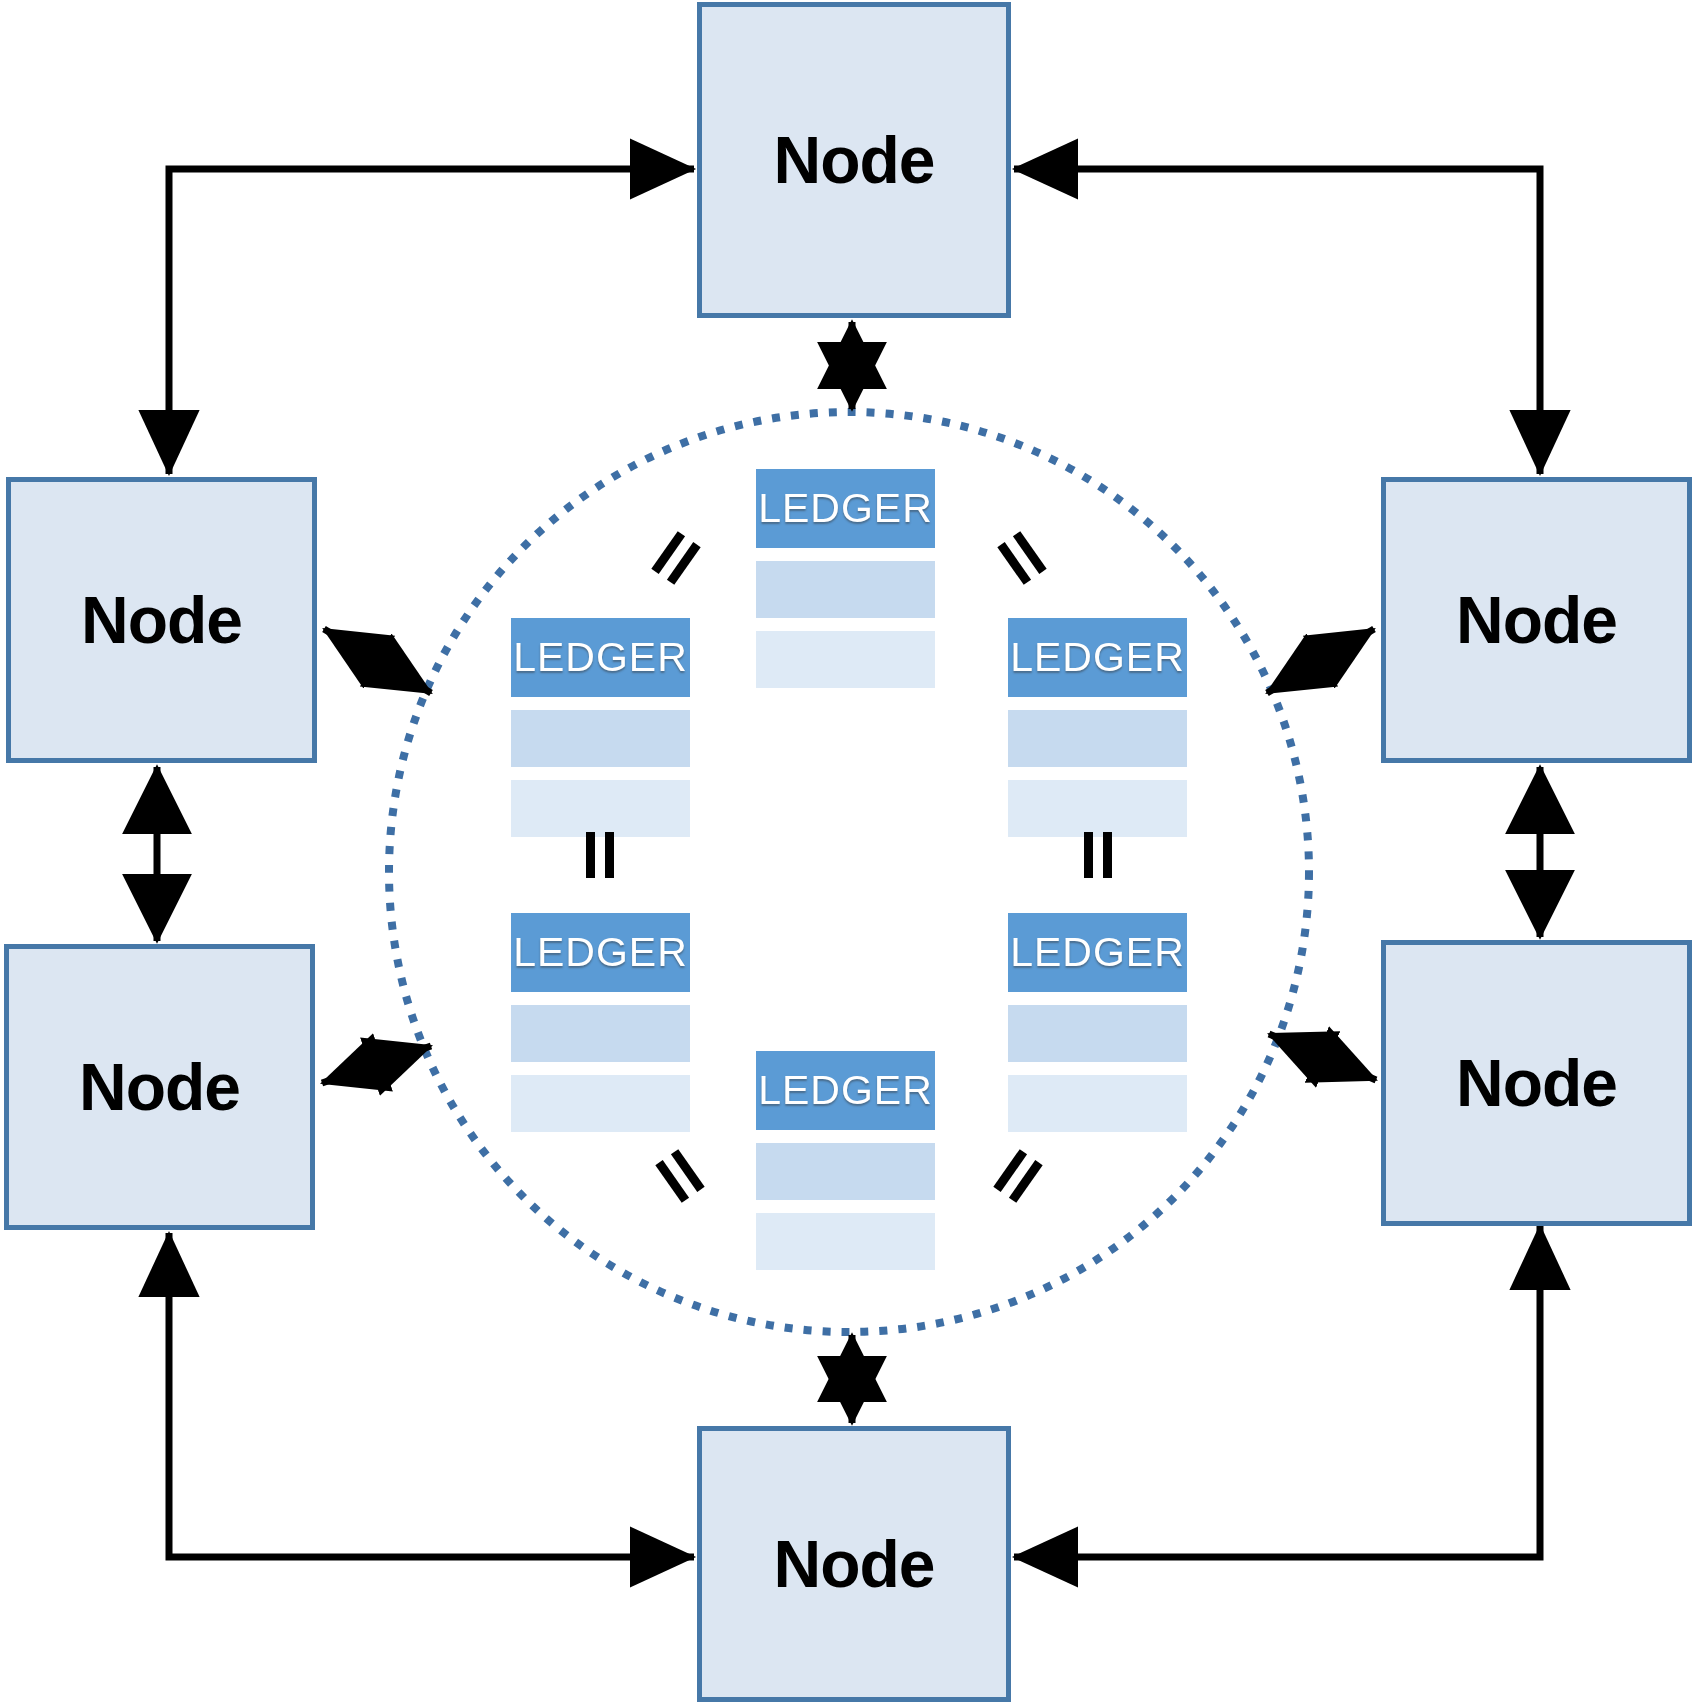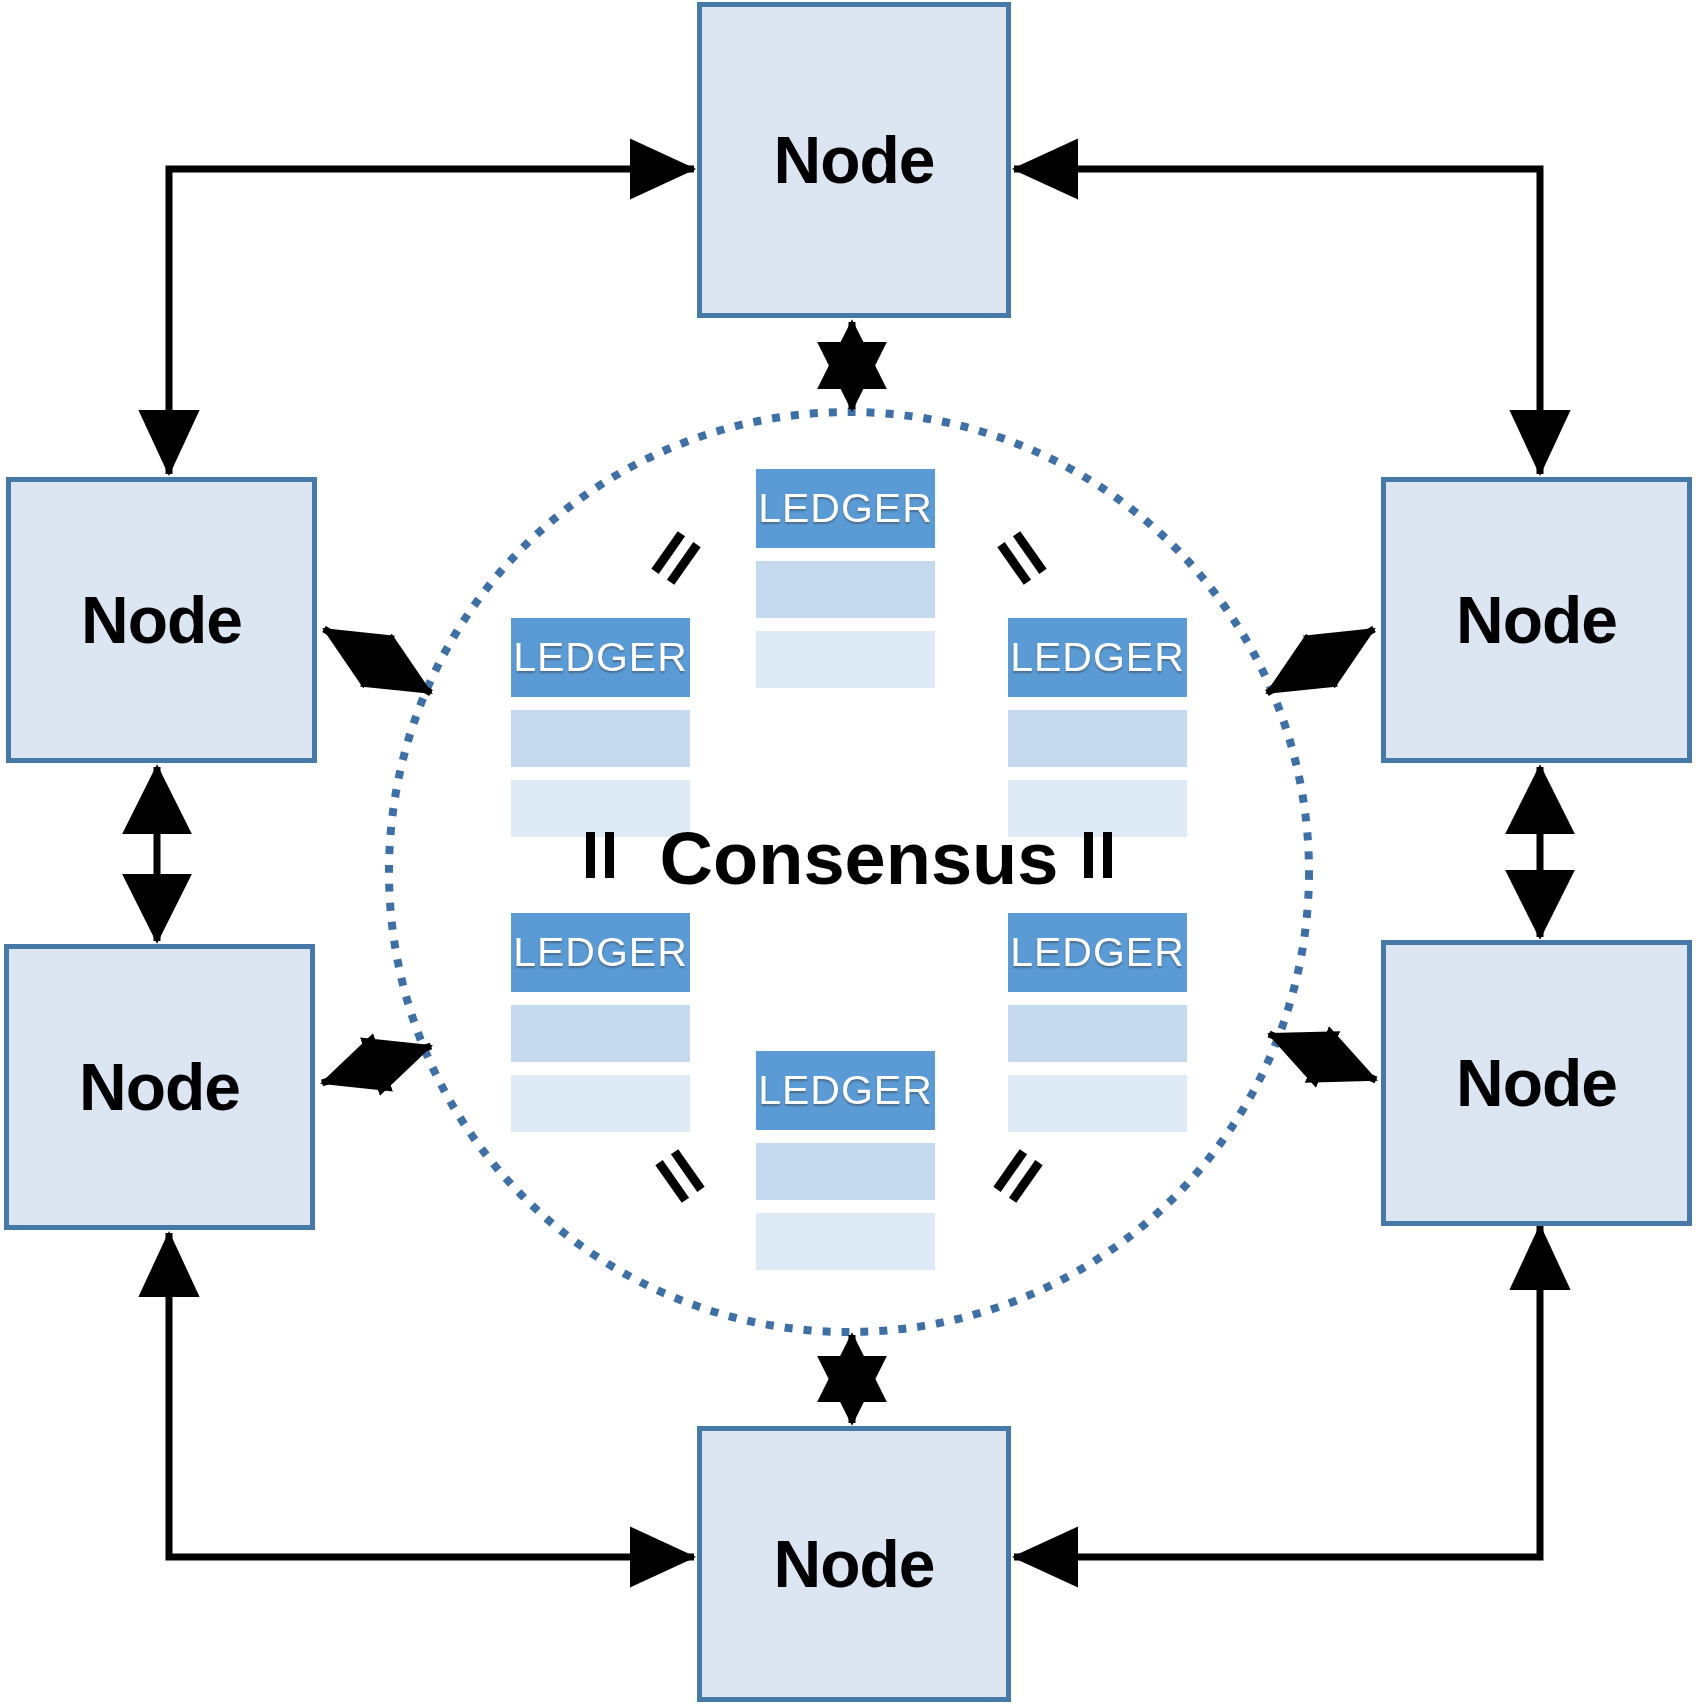--- a/index.html
+++ b/index.html
@@ -144,21 +144,20 @@
   </div>
   <div class="equals" style="left:680px;top:1176px;transform:translate(-50%,-50%) rotate(55deg);">
     <span class="bar"></span>
       <span class="bar"></span>
   </div>
   <div class="equals" style="left:1018px;top:1176px;transform:translate(-50%,-50%) rotate(-55deg);">
     <span class="bar"></span>
       <span class="bar"></span>
   </div>
 
-  <div class="consensus">Consensus</div>
 
   <div class="node-box" style="left:697px;top:2px;width:314px;height:316px;">
     <span class="node-label">Node</span>
   </div>
   <div class="node-box" style="left:6px;top:477px;width:311px;height:286px;">
     <span class="node-label">Node</span>
   </div>
   <div class="node-box" style="left:4px;top:944px;width:311px;height:286px;">
     <span class="node-label">Node</span>
   </div>

